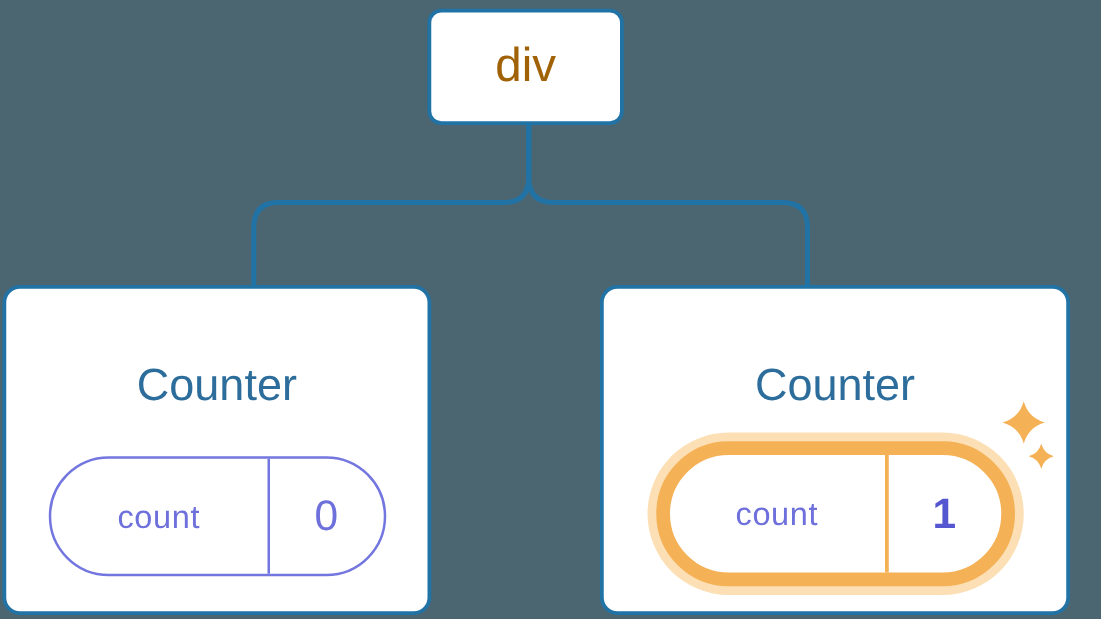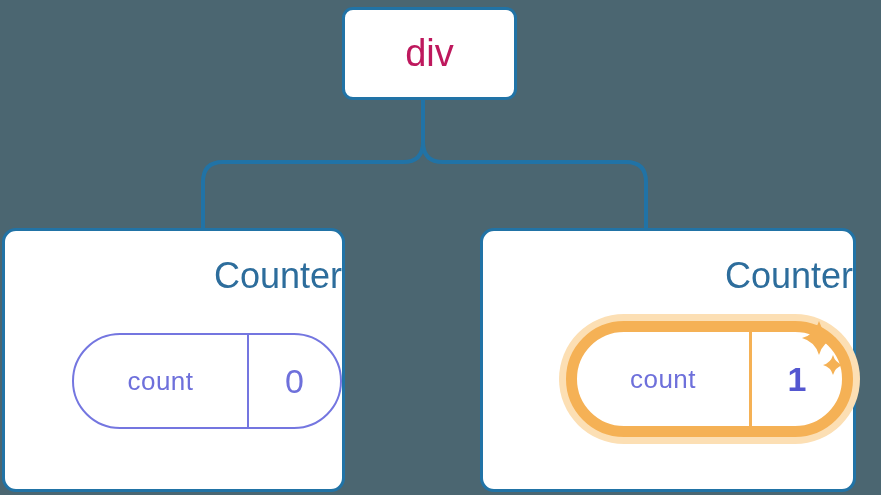--- a/index.html
+++ b/index.html
@@ -15,44 +15,44 @@
     background: #4b6671;
     overflow: hidden;
   }
   .connectors {
     position: absolute;
     left: 0; top: 0;
   }
   .node-root {
     position: absolute;
     left: 342px; top: 7px;
-    width: 175px; height: 93px;
+    width: 157px; height: 93px;
     box-sizing: border-box;
     background: #ffffff;
     border: 3px solid #2173a6;
     border-radius: 11px;
     display: flex;
     align-items: center;
     justify-content: center;
     font-size: 38px;
     font-weight: 500;
-    color: #be185d;
+    color: #a16207;
   }
   .card {
     position: absolute;
     top: 228px;
     height: 264px;
     box-sizing: border-box;
     background: #ffffff;
     border: 3px solid #2173a6;
     border-radius: 14px;
     display: flex;
     flex-direction: column;
-    align-items: flex-end;
-    padding-top: 24px;
+    align-items: center;
+    padding-top: 56px;
   }
   .card-left  { left: 2px;   width: 343px; }
   .card-right { left: 480px; width: 376px; }
   .card-title {
     font-size: 36px;
     font-weight: 500;
     color: #2d6d9c;
     line-height: 42px;
     text-align: center;
   }

